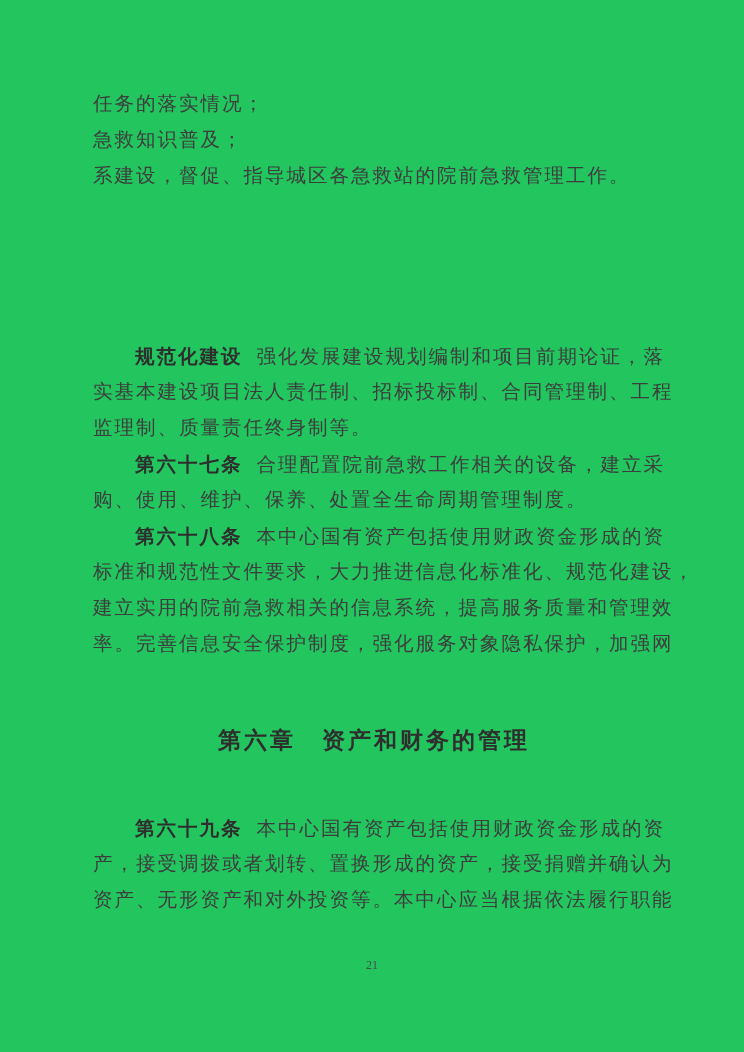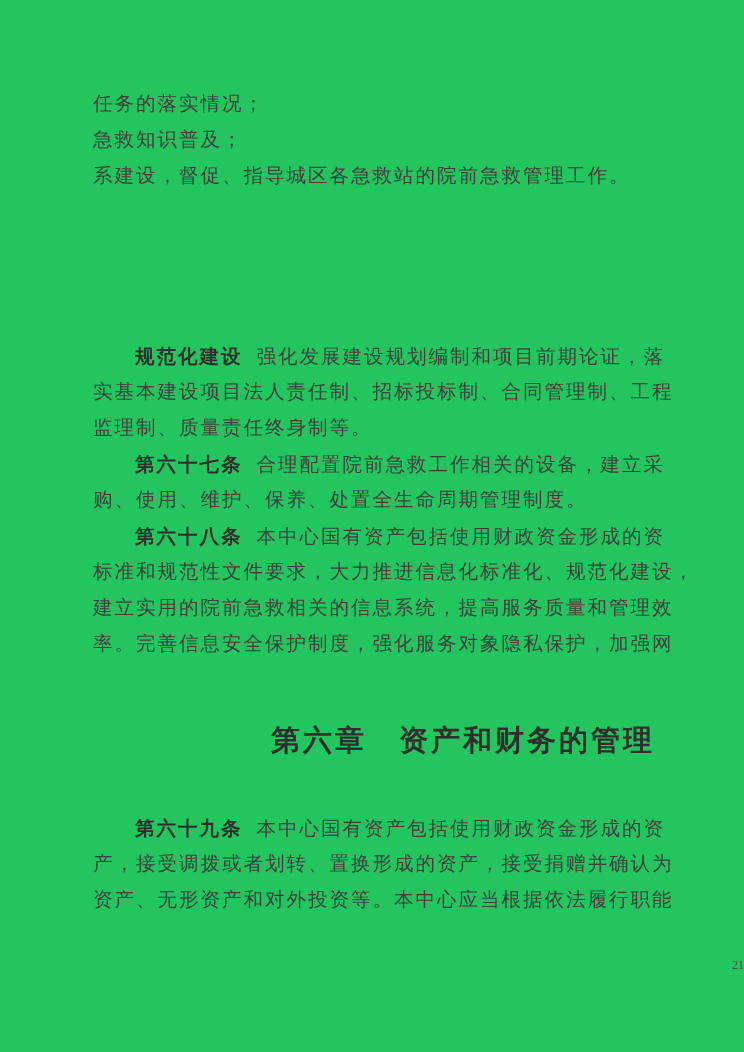--- a/index.html
+++ b/index.html
@@ -54,35 +54,35 @@
     color: #3a3a3a;
     letter-spacing: 3px;
     text-align: center;
   }
   .block-b { top: 338px; }
   .chapter-heading {
     position: absolute;
     left: 93px;
     width: 562px;
     top: 724px;
-    font-size: 29px;
+    font-size: 23px;
     line-height: 32px;
     font-weight: bold;
     font-family: "Liberation Sans", sans-serif;
     color: #2e2e2e;
     letter-spacing: 3px;
-    text-align: right;
+    text-align: center;
   }
   .block-c { top: 810px; }
   .page-number {
     position: absolute;
     left: 0;
     width: 744px;
     top: 958px;
-    text-align: right;
+    text-align: center;
     font-size: 12px;
     color: #4a4a4a;
     font-family: "Liberation Serif", serif;
   }
 </style>
 </head>
 <body>
 
 <div class="page">
 

